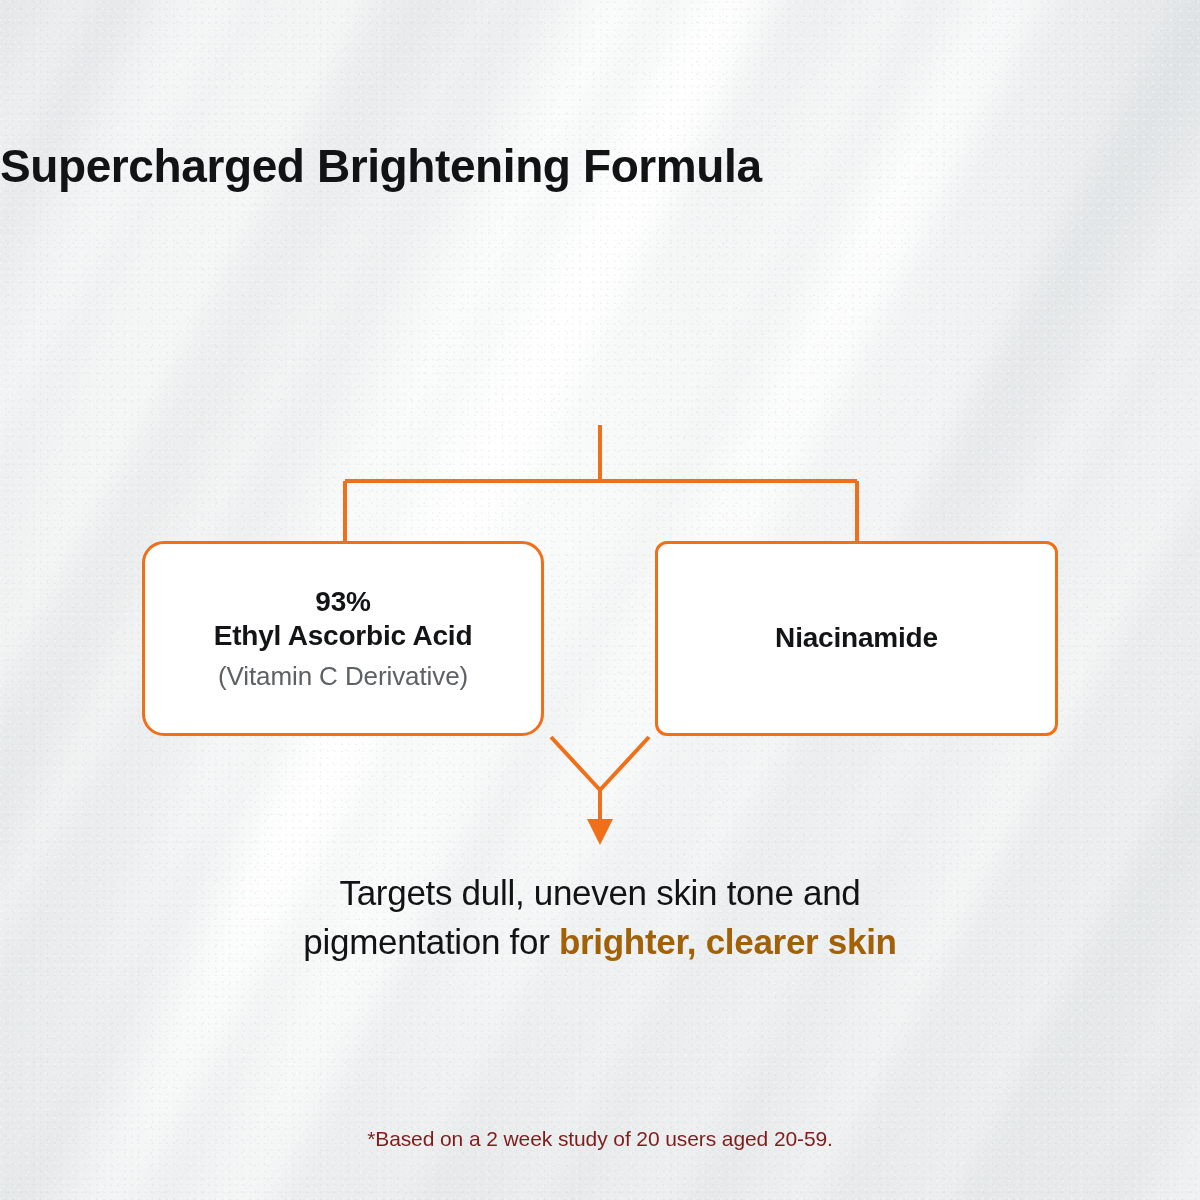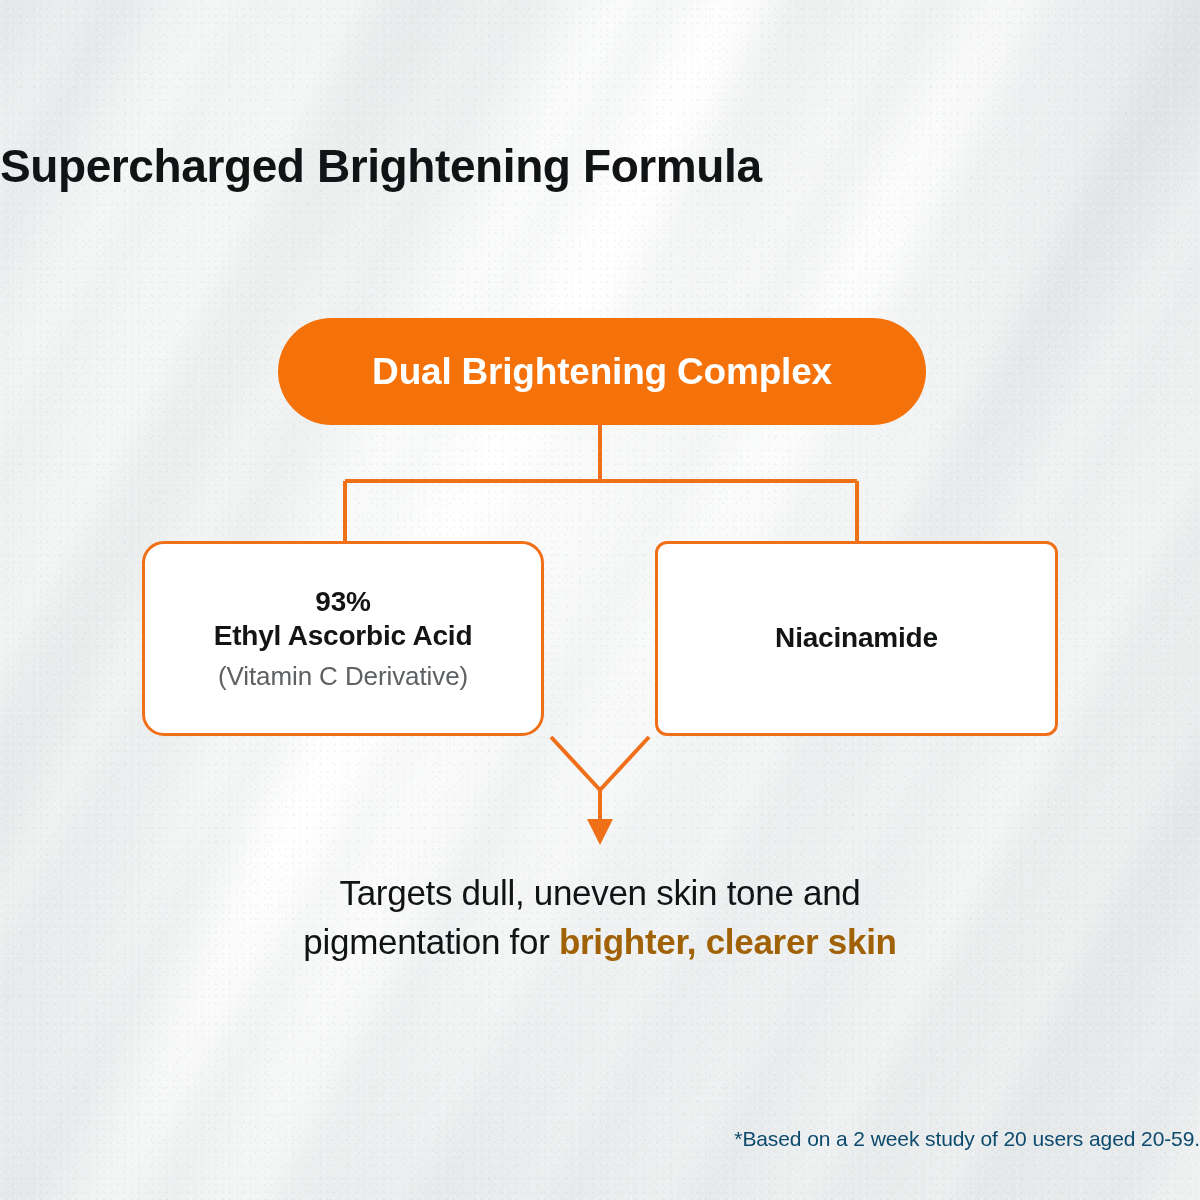--- a/index.html
+++ b/index.html
@@ -205,24 +205,24 @@
     color: #a16207;
     font-weight: 700;
   }
 
   
   .footnote {
     position: absolute;
     left: 0;
     right: 0;
     top: 1127px;
-    text-align: right;
+    text-align: center;
     font-size: 21px;
     font-weight: 400;
-    color: #0c4a6e;
+    color: #7f1d1d;
     letter-spacing: -0.1px;
   }
 </style>
 </head>
 <body>
 
 <div id="canvas">
 
   <div class="bg-base"></div>
   <div class="bg-fold-c"></div>
@@ -246,23 +246,20 @@
         <path d="M857 481 L857 543"></path>
 
         <path d="M551 737 L600 790"></path>
         <path d="M649 737 L600 790"></path>
 
         <path d="M600 788 L600 822"></path>
       </g>
       <polygon points="587,819 613,819 600,845" fill="#F0701A"></polygon>
     </svg>
 
-    <div class="pill">
-      <span class="pill-label">Dual Brightening Complex</span>
-    </div>
 
     <div class="card card-left">
       <div class="card-title">
         <span>93%</span><br>
         <span>Ethyl Ascorbic Acid</span>
       </div>
       <div class="card-sub">(Vitamin C Derivative)</div>
     </div>
 
     <div class="card card-right">

